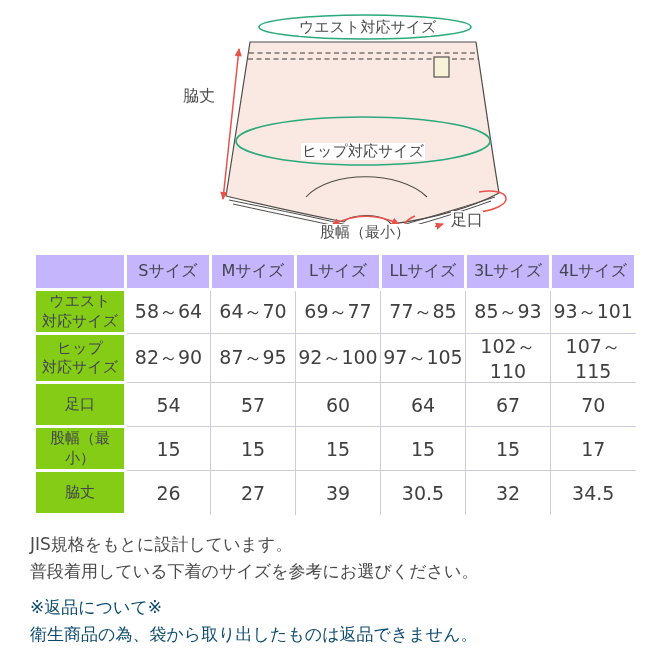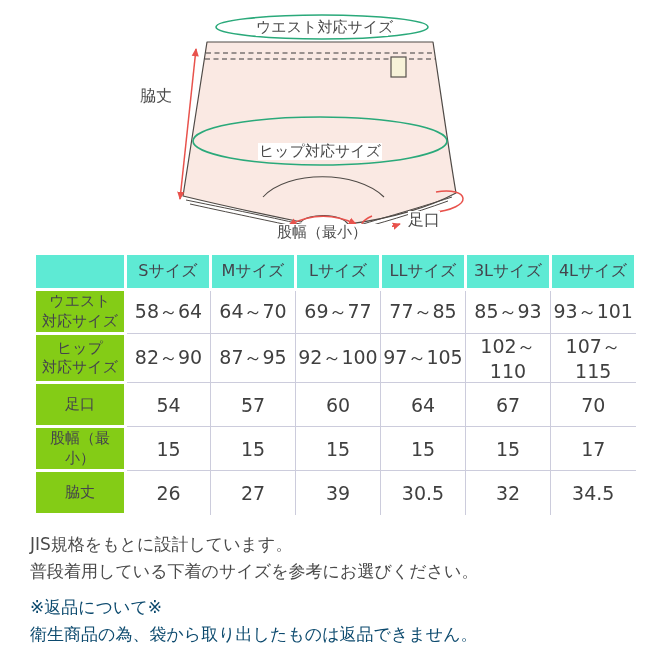--- a/index.html
+++ b/index.html
@@ -3,39 +3,39 @@
 <meta charset="utf-8">
 <style>
   html,body { margin:0; padding:0; }
   body {
     width:650px; height:650px; overflow:hidden;
     background:#ffffff;
     font-family:"DejaVu Sans", sans-serif;
     color:#45454d;
   }
   
-  .diagram { position:relative; width:516px; height:250px; }
+  .diagram { position:relative; width:516px; height:250px;margin-left:43px; }
   .diagram svg { position:absolute; left:0; top:0; }
   .dlabel {
     position:absolute; color:#4a4a4a; background:#ffffff;
     white-space:nowrap; line-height:1.1;
   }
   .dlabel.center { text-align:center; }
   
   table.size {
     border-collapse:collapse; table-layout:fixed;
     width:600px; margin:2px 0 0 33px;
   }
   table.size th, table.size td {
     text-align:center; vertical-align:middle; padding:0; font-weight:normal;
   }
   table.size thead tr { height:36px; }
   table.size tbody tr { height:44px; }
   th.hd {
-    background:#5eead4; border:3px solid #ffffff; font-size:16px; color:#44444c;
+    background:#c4b5fd; border:3px solid #ffffff; font-size:16px; color:#44444c;
   }
   th.rowlabel {
     background:#84cc16; border:3px solid #ffffff; font-size:15px; color:#44444c;
     white-space:pre-line; line-height:1.3;
   }
   td.val {
     background:#ffffff; border:1px solid #ccccdc; font-size:19px; color:#404040;
   }
   td.val:last-child { border-right:none; }
   table.size tbody tr:last-child td.val { border-bottom:none;margin-top:48px; }

